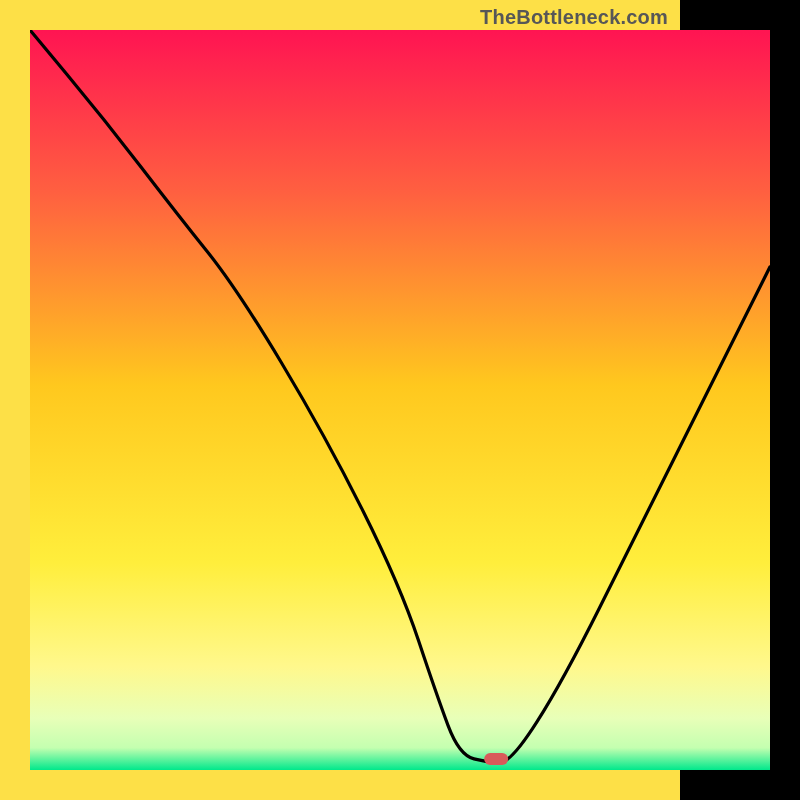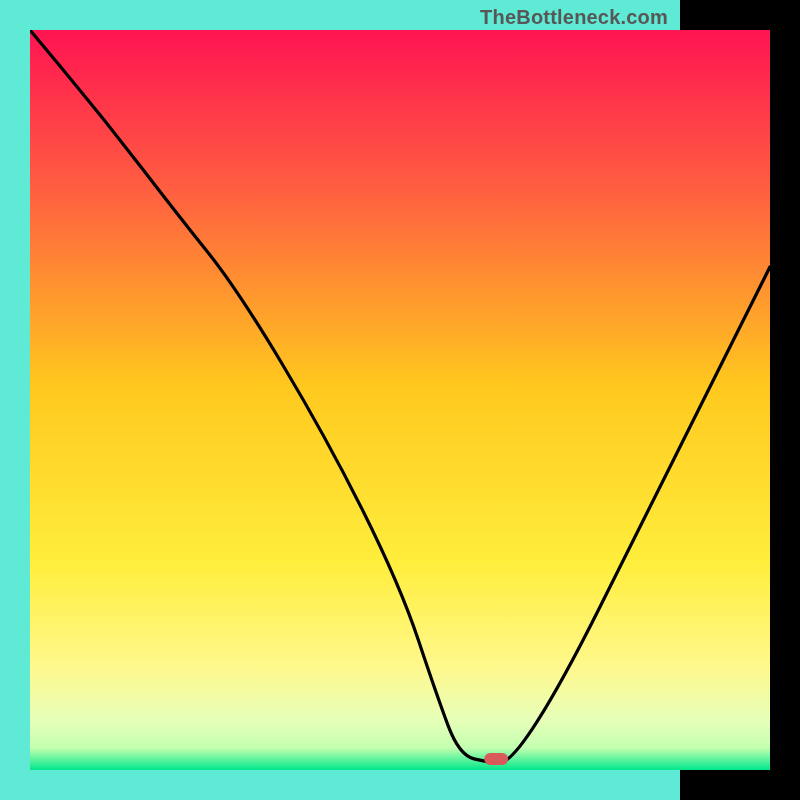--- a/index.html
+++ b/index.html
@@ -1,17 +1,17 @@
 <!DOCTYPE html>
 <html><head>
 <meta charset="utf-8">
 <style>
   *{margin:0;padding:0;box-sizing:border-box}
   body{background:#000;width:800px;height:800px;overflow:hidden;font-family:Arial,Helvetica,sans-serif}
-  .frame{position:relative;width:680px;height:800px;background:#5eead4}
+  .frame{position:relative;width:680px;height:800px;background:#fde047}
   .plot{position:absolute;left:30px;top:30px;width:740px;height:740px}
   .attr{position:absolute;top:6px;right:12px;color:#575757;font-weight:700;font-size:20px;letter-spacing:.2px}
   svg{display:block}
 </style>
 </head>
 <body>
 
 <div class="frame">
   <div class="plot">
     <svg viewBox="0 0 740 740" width="740" height="740">

